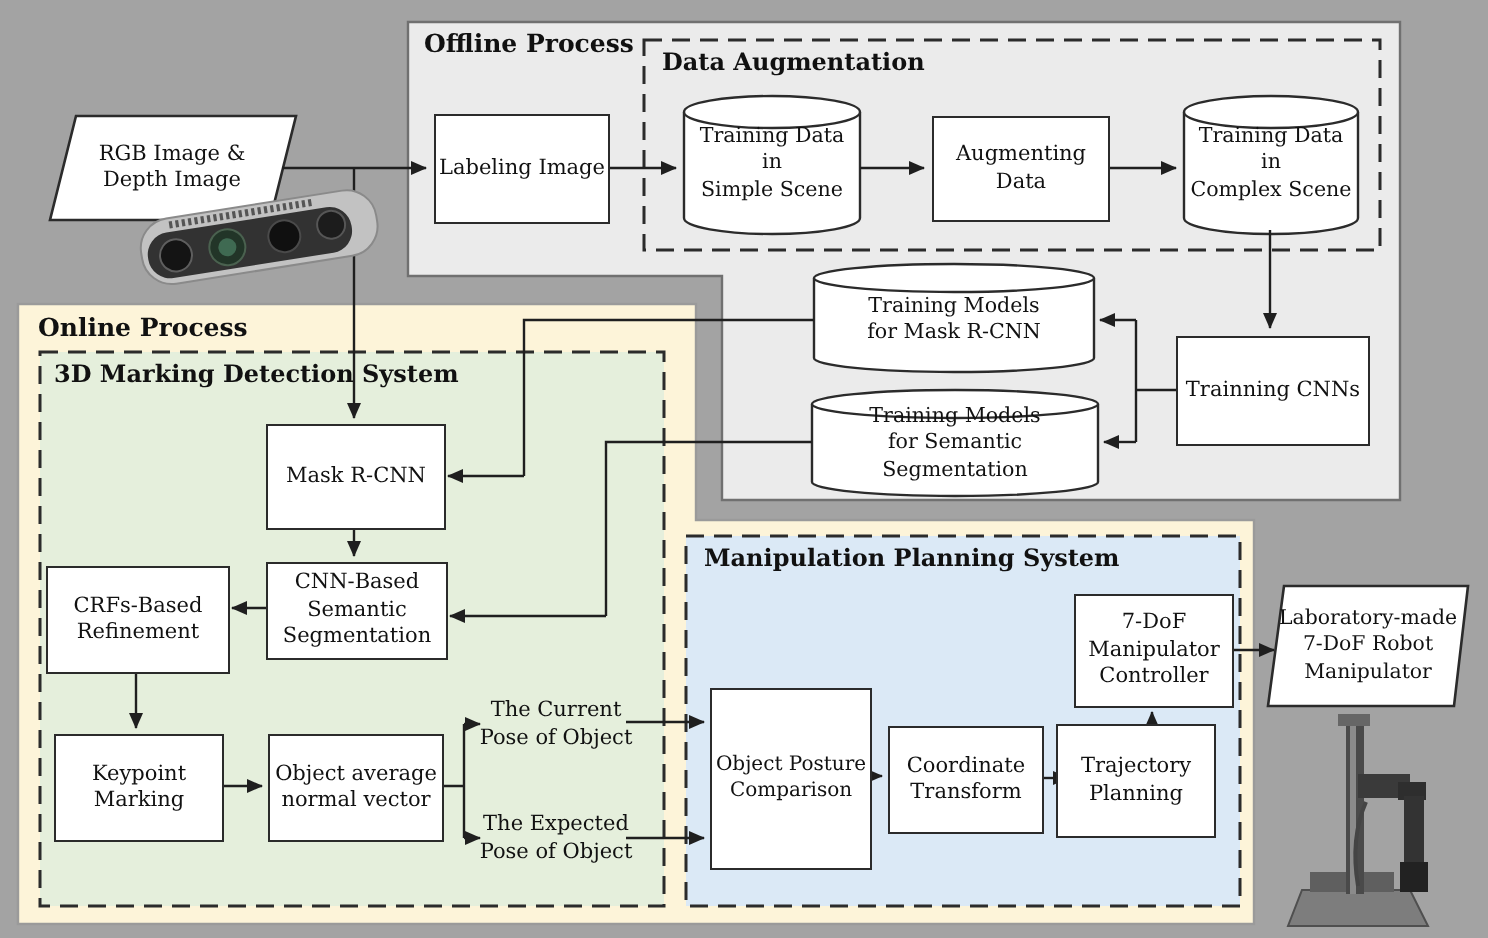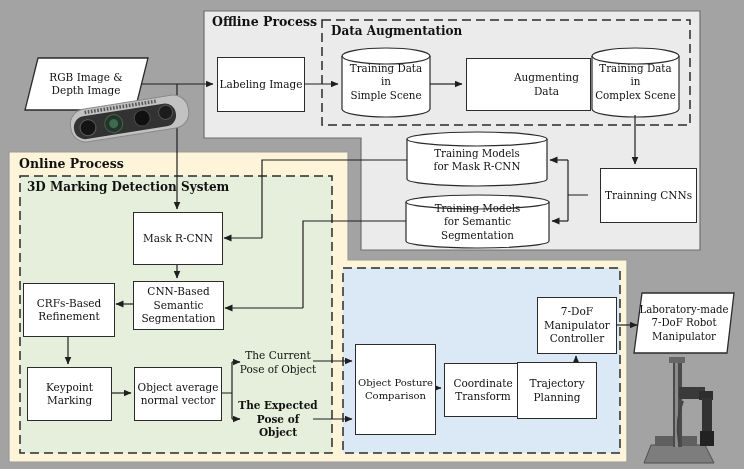--- a/index.html
+++ b/index.html
@@ -102,28 +102,29 @@
       <rect x="59" y="41" width="10" height="36" fill="#333333"></rect>
       <rect x="57" y="74" width="14" height="15" fill="#222222"></rect>
       <path d="M40,44 q-8,18 -4,42" stroke="#444444" fill="none" stroke-width="2"></path>
     </g>
   </svg>
 
   <div class="rtitle" style="left:212px; top:14px;">Offline Process</div>
   <div class="rtitle" style="left:331px; top:24px; font-size:12px;">Data Augmentation</div>
   <div class="rtitle" style="left:19px; top:156px;">Online Process</div>
   <div class="rtitle" style="left:27px; top:180px; font-size:12px;">3D Marking Detection System</div>
+  <div class="rtitle" style="left:352px; top:272px; font-size:12px;">Manipulation Planning System</div>
 
   <div class="box" style="left:217px; top:57px; width:86px; height:53px;">
       <span>Labeling Image</span>
     </div>
-  <div class="box" style="left:466px; top:58px; width:87px; height:51px;padding-left:36px;">
+  <div class="box" style="left:466px; top:58px; width:87px; height:51px;">
       <span>Augmenting<br>Data</span>
     </div>
-  <div class="box" style="left:588px; top:168px; width:95px; height:53px;margin-left:12px;">
+  <div class="box" style="left:588px; top:168px; width:95px; height:53px;">
       <span>Trainning CNNs</span>
     </div>
   <div class="box" style="left:133px; top:212px; width:88px; height:51px;">
       <span>Mask R-CNN</span>
     </div>
   <div class="box" style="left:133px; top:281px; width:89px; height:47px;justify-content:center;">
       <span>CNN-Based<br>Semantic<br>Segmentation</span>
     </div>
   <div class="box" style="left:23px; top:283px; width:90px; height:52px;">
       <span>CRFs-Based<br>Refinement</span>
@@ -133,21 +134,21 @@
     </div>
   <div class="box" style="left:134px; top:367px; width:86px; height:52px;">
       <span>Object average<br>normal vector</span>
     </div>
   <div class="box" style="left:444px; top:363px; width:76px; height:52px;">
       <span>Coordinate<br>Transform</span>
     </div>
   <div class="box" style="left:355px; top:344px; width:79px; height:89px; font-size:10px;">
       <span>Object Posture<br>Comparison</span>
     </div>
-  <div class="box" style="left:517px; top:362px; width:78px; height:55px;text-align:center;">
+  <div class="box" style="left:528px; top:362px; width:78px; height:55px;text-align:center;">
       <span>Trajectory<br>Planning</span>
     </div>
   <div class="box" style="left:537px; top:297px; width:78px; height:55px;">
       <span>7-DoF<br>Manipulator<br>Controller</span>
     </div>
 
   <div class="freetext" style="left:344px; top:62px; width:84px; height:40px; font-size:10.3px;">
       <span>Training Data in<br>Simple Scene</span>
     </div>
   <div class="freetext" style="left:594px; top:62px; width:83px; height:40px; font-size:10.3px;">
@@ -163,17 +164,17 @@
   <div class="freetext" style="left:36px; top:70px; width:100px; height:28px;align-items:center;">
       <span>RGB Image &amp;<br>Depth Image</span>
     </div>
   <div class="freetext" style="left:638px; top:303px; width:92px; height:40px; font-size:10.2px;">
       <span>Laboratory-made<br>7-DoF Robot<br>Manipulator</span>
     </div>
 
   <div class="freetext" style="left:238px; top:348px; width:80px; height:29px;">
       <span>The Current<br>Pose of Object</span>
     </div>
-  <div class="freetext" style="left:238px; top:405px; width:80px; height:29px;font-weight:bold;">
+  <div class="freetext" style="left:238px; top:405px; width:80px; height:29px;">
       <span>The Expected<br>Pose of Object</span>
     </div>
 
 </div>
 
 </body></html>

